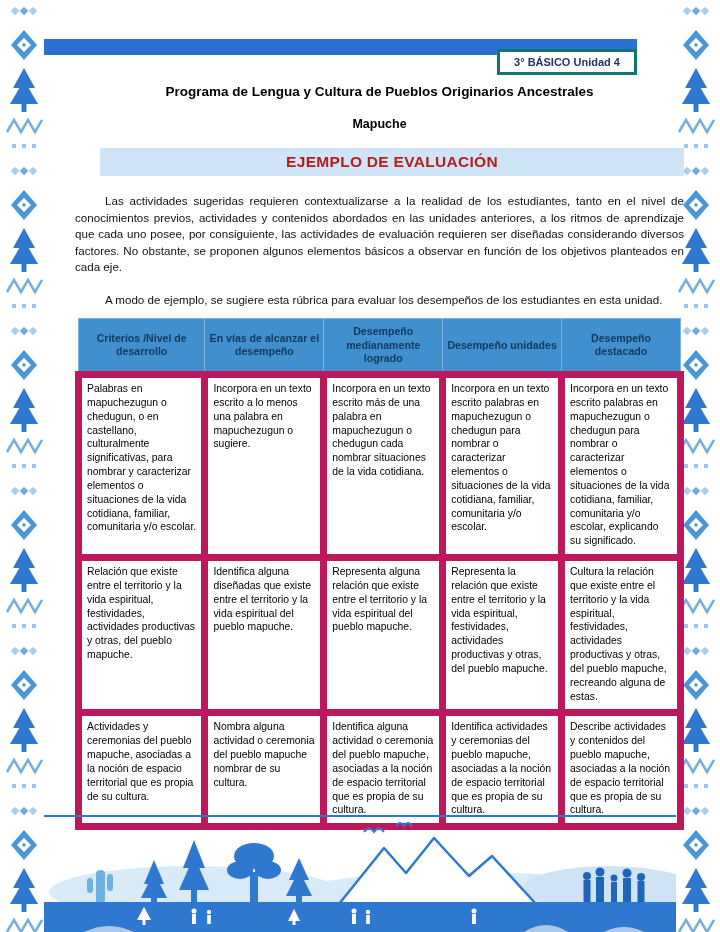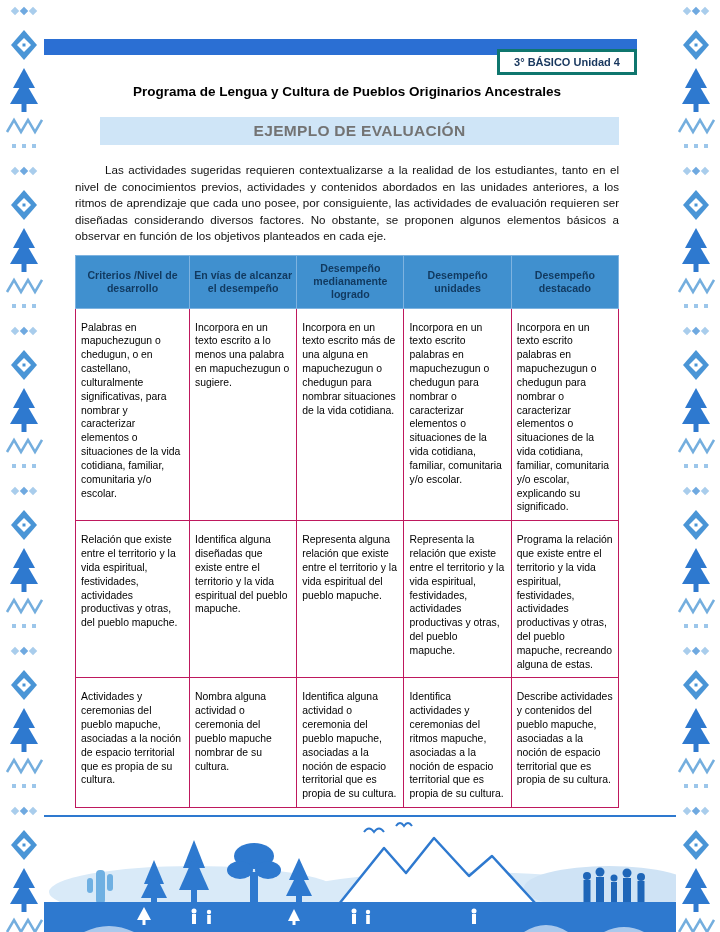--- a/index.html
+++ b/index.html
@@ -15,40 +15,40 @@
     position:absolute; left:44px; top:39px; width:593px; height:16px;
     background:#2b6fd3;
   }
   .badge {
     position:absolute; left:497px; top:34px; width:140px; height:26px;
     box-sizing:border-box; border:3px solid #0f766e; background:#ffffff;
     display:flex; align-items:center; justify-content:center;
     font-size:11px; font-weight:bold; color:#17365d; white-space:nowrap;margin-top:15px;
   }
 
-  .content { position:absolute; left:75px; width:544px; top:84px; }
+  .content { position:absolute; left:75px; width:609px; top:84px; }
   .program-title { text-align:center; font-weight:bold; font-size:13.5px; color:#000; margin:0 0 18px; }
   .subtitle { text-align:center; font-weight:bold; font-size:12.5px; color:#000; margin:0 0 17px; }
   .section-title {
-    margin-left:25px; background:#cfe5f7; color:#737373;
+    margin-left:25px; background:#cfe5f7; color:#b91c1c;
     font-weight:bold; font-size:15.5px; text-align:center;
     padding:5px 8px; letter-spacing:0.3px;
   }
   .paragraphs { margin-top:17px; font-size:11.6px; line-height:1.43; text-align:justify; color:#111; }
   .paragraphs p { margin:16px 0 10px; text-indent:30px; }
 
   table.rubric { width:100%; border-collapse:collapse; table-layout:fixed; }
   table.rubric th {
     background:#4090cf; color:#11395f; font-weight:bold; font-size:10.6px;
     padding:6px 3px; border:1px solid #7eb3e0; text-align:center; vertical-align:middle;
     line-height:1.25;
   }
   table.rubric td {
-    font-size:10.4px; line-height:1.33; padding:12px 5px 6px;
-    border:1px solid #be185d; vertical-align:top; color:#000;
+    font-size:10.4px; line-height:1.33; padding:4px 5px 6px;
+    border:7px solid #be185d; vertical-align:top; color:#000;
     word-wrap:break-word;
   }
 
   .footer-rule { position:absolute; left:44px; right:44px; top:815px; height:2px; background:#2e79cf; }
   .footer-art  { position:absolute; left:44px; right:44px; top:818px; height:114px; }
   .footer-art svg { display:block; width:100%; height:100%; }
 </style>
 </head>
 <body>
 
@@ -98,24 +98,26 @@
       </defs>
       <rect x="0" y="0" width="38" height="932" fill="url(#patR)"></rect>
     </svg>
   </div>
 
   <div class="top-bar"></div>
   <div class="badge">3° BÁSICO Unidad 4</div>
 
   <div class="content">
     <div class="program-title">Programa de Lengua y Cultura de Pueblos Originarios Ancestrales</div>
+    <div class="subtitle">Mapuche</div>
     <div class="section-title">EJEMPLO DE EVALUACIÓN</div>
 
     <div class="paragraphs">
       <p>Las actividades sugeridas requieren contextualizarse a la realidad de los estudiantes, tanto en el nivel de conocimientos previos, actividades y contenidos abordados en las unidades anteriores, a los ritmos de aprendizaje que cada uno posee, por consiguiente, las actividades de evaluación requieren ser diseñadas considerando diversos factores. No obstante, se proponen algunos elementos básicos a observar en función de los objetivos planteados en cada eje.</p>
+      <p>A modo de ejemplo, se sugiere esta rúbrica para evaluar los desempeños de los estudiantes en esta unidad.</p>
     </div>
 
     <table class="rubric">
       <colgroup>
         <col style="width:21%">
           <col style="width:19.75%">
           <col style="width:19.75%">
           <col style="width:19.75%">
           <col style="width:19.75%">
       </colgroup>
@@ -125,36 +127,36 @@
           <th>En vías de alcanzar el desempeño</th>
           <th>Desempeño medianamente logrado</th>
           <th>Desempeño unidades</th>
           <th>Desempeño destacado</th>
         </tr>
       </thead>
       <tbody>
         <tr>
           <td>Palabras en mapuchezugun o chedugun, o en castellano, culturalmente significativas, para nombrar y caracterizar elementos o situaciones de la vida cotidiana, familiar, comunitaria y/o escolar.</td>
           <td>Incorpora en un texto escrito a lo menos una palabra en mapuchezugun o sugiere.</td>
-          <td>Incorpora en un texto escrito más de una alguna en mapuchezugun o chedugun para nombrar situaciones de la vida cotidiana.</td>
+          <td>Incorpora en un texto escrito más de una palabra en mapuchezugun o chedugun cada nombrar situaciones de la vida cotidiana.</td>
           <td>Incorpora en un texto escrito palabras en mapuchezugun o chedugun para nombrar o caracterizar elementos o situaciones de la vida cotidiana, familiar, comunitaria y/o escolar.</td>
           <td>Incorpora en un texto escrito palabras en mapuchezugun o chedugun para nombrar o caracterizar elementos o situaciones de la vida cotidiana, familiar, comunitaria y/o escolar, explicando su significado.</td>
         </tr>
         <tr>
           <td>Relación que existe entre el territorio y la vida espiritual, festividades, actividades productivas y otras, del pueblo mapuche.</td>
           <td>Identifica alguna diseñadas que existe entre el territorio y la vida espiritual del pueblo mapuche.</td>
           <td>Representa alguna relación que existe entre el territorio y la vida espiritual del pueblo mapuche.</td>
           <td>Representa la relación que existe entre el territorio y la vida espiritual, festividades, actividades productivas y otras, del pueblo mapuche.</td>
-          <td>Programa la relación que existe entre el territorio y la vida espiritual, festividades, actividades productivas y otras, del pueblo mapuche, recreando alguna de estas.</td>
+          <td>Cultura la relación que existe entre el territorio y la vida espiritual, festividades, actividades productivas y otras, del pueblo mapuche, recreando alguna de estas.</td>
         </tr>
         <tr>
           <td>Actividades y ceremonias del pueblo mapuche, asociadas a la noción de espacio territorial que es propia de su cultura.</td>
           <td>Nombra alguna actividad o ceremonia del pueblo mapuche nombrar de su cultura.</td>
           <td>Identifica alguna actividad o ceremonia del pueblo mapuche, asociadas a la noción de espacio territorial que es propia de su cultura.</td>
-          <td>Identifica actividades y ceremonias del ritmos mapuche, asociadas a la noción de espacio territorial que es propia de su cultura.</td>
+          <td>Identifica actividades y ceremonias del pueblo mapuche, asociadas a la noción de espacio territorial que es propia de su cultura.</td>
           <td>Describe actividades y contenidos del pueblo mapuche, asociadas a la noción de espacio territorial que es propia de su cultura.</td>
         </tr>
       </tbody>
     </table>
   </div>
 
   <div class="footer-rule"></div>
   <div class="footer-art">
     <svg viewBox="0 0 632 114" xmlns="http://www.w3.org/2000/svg" preserveAspectRatio="none">
 

